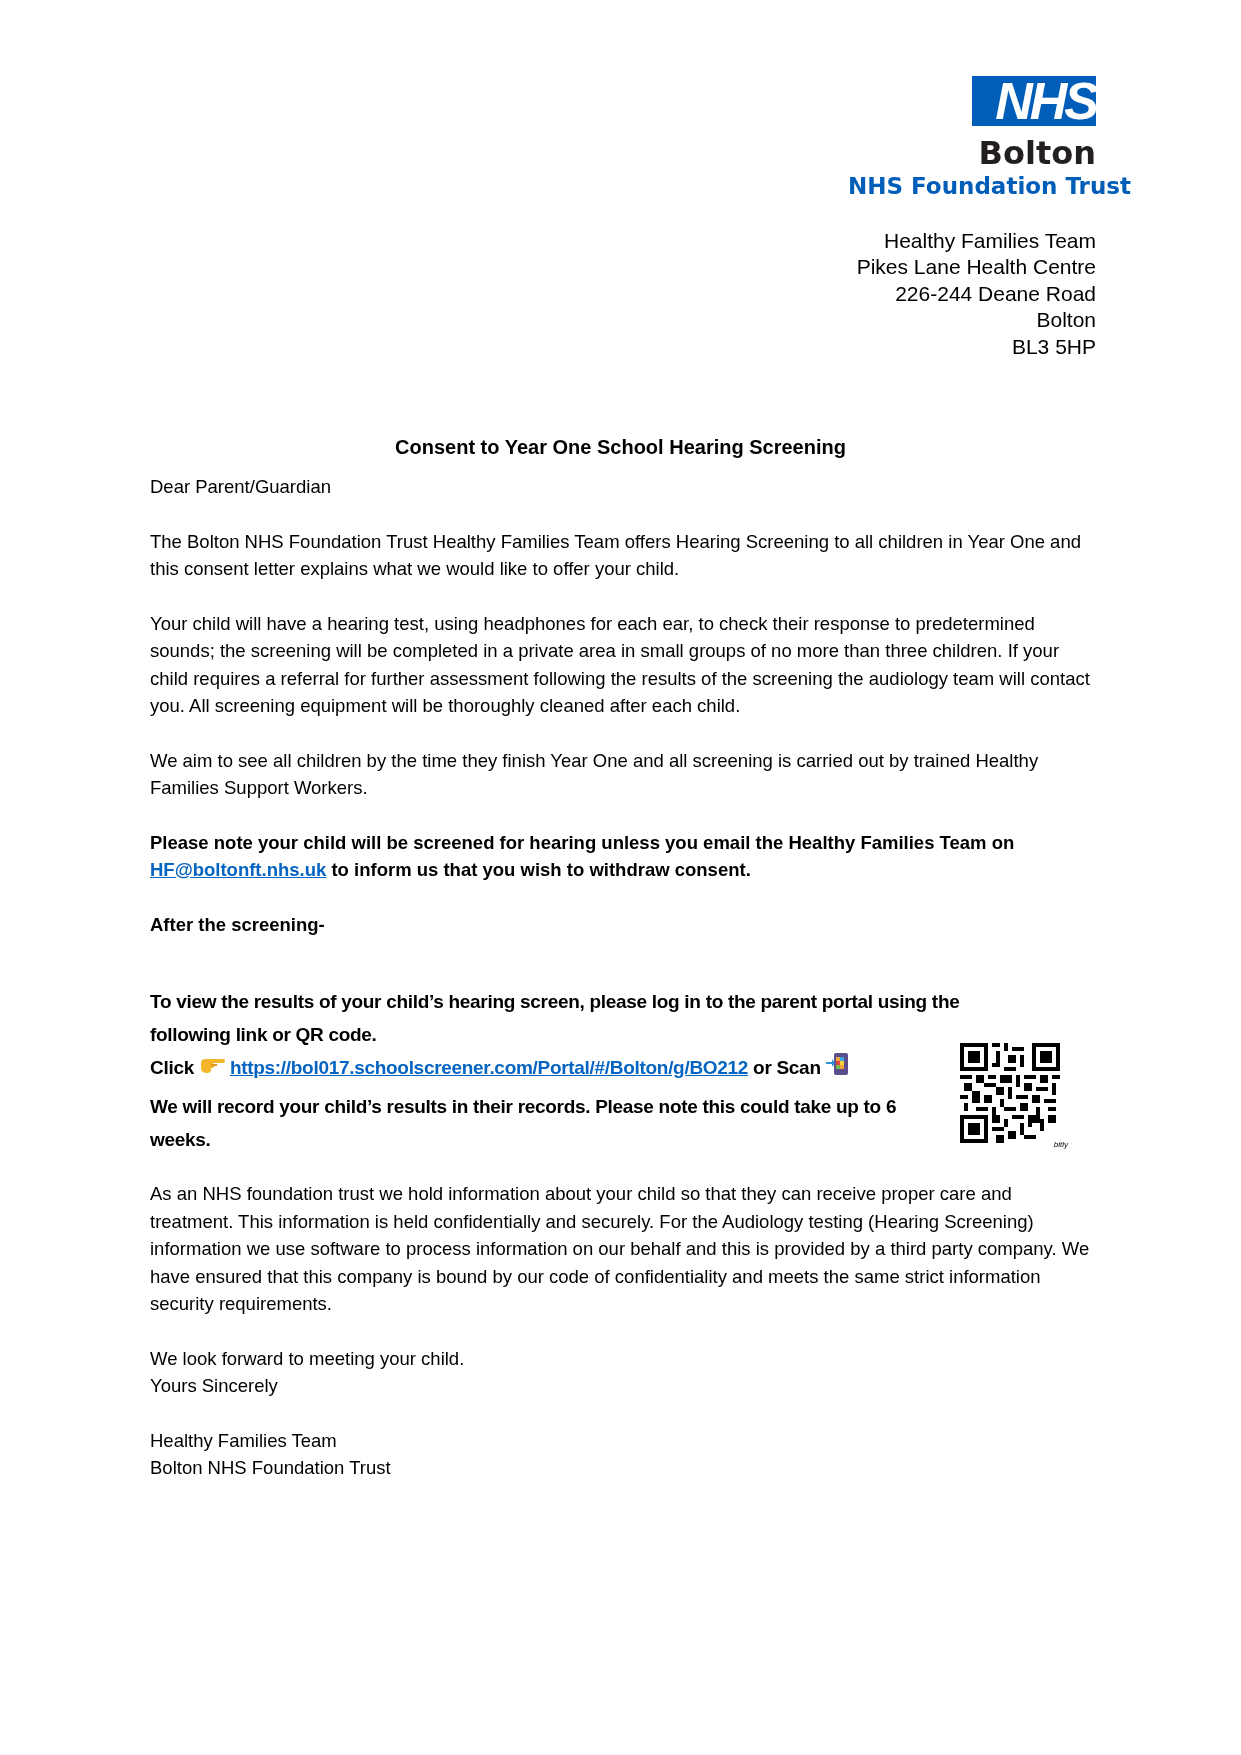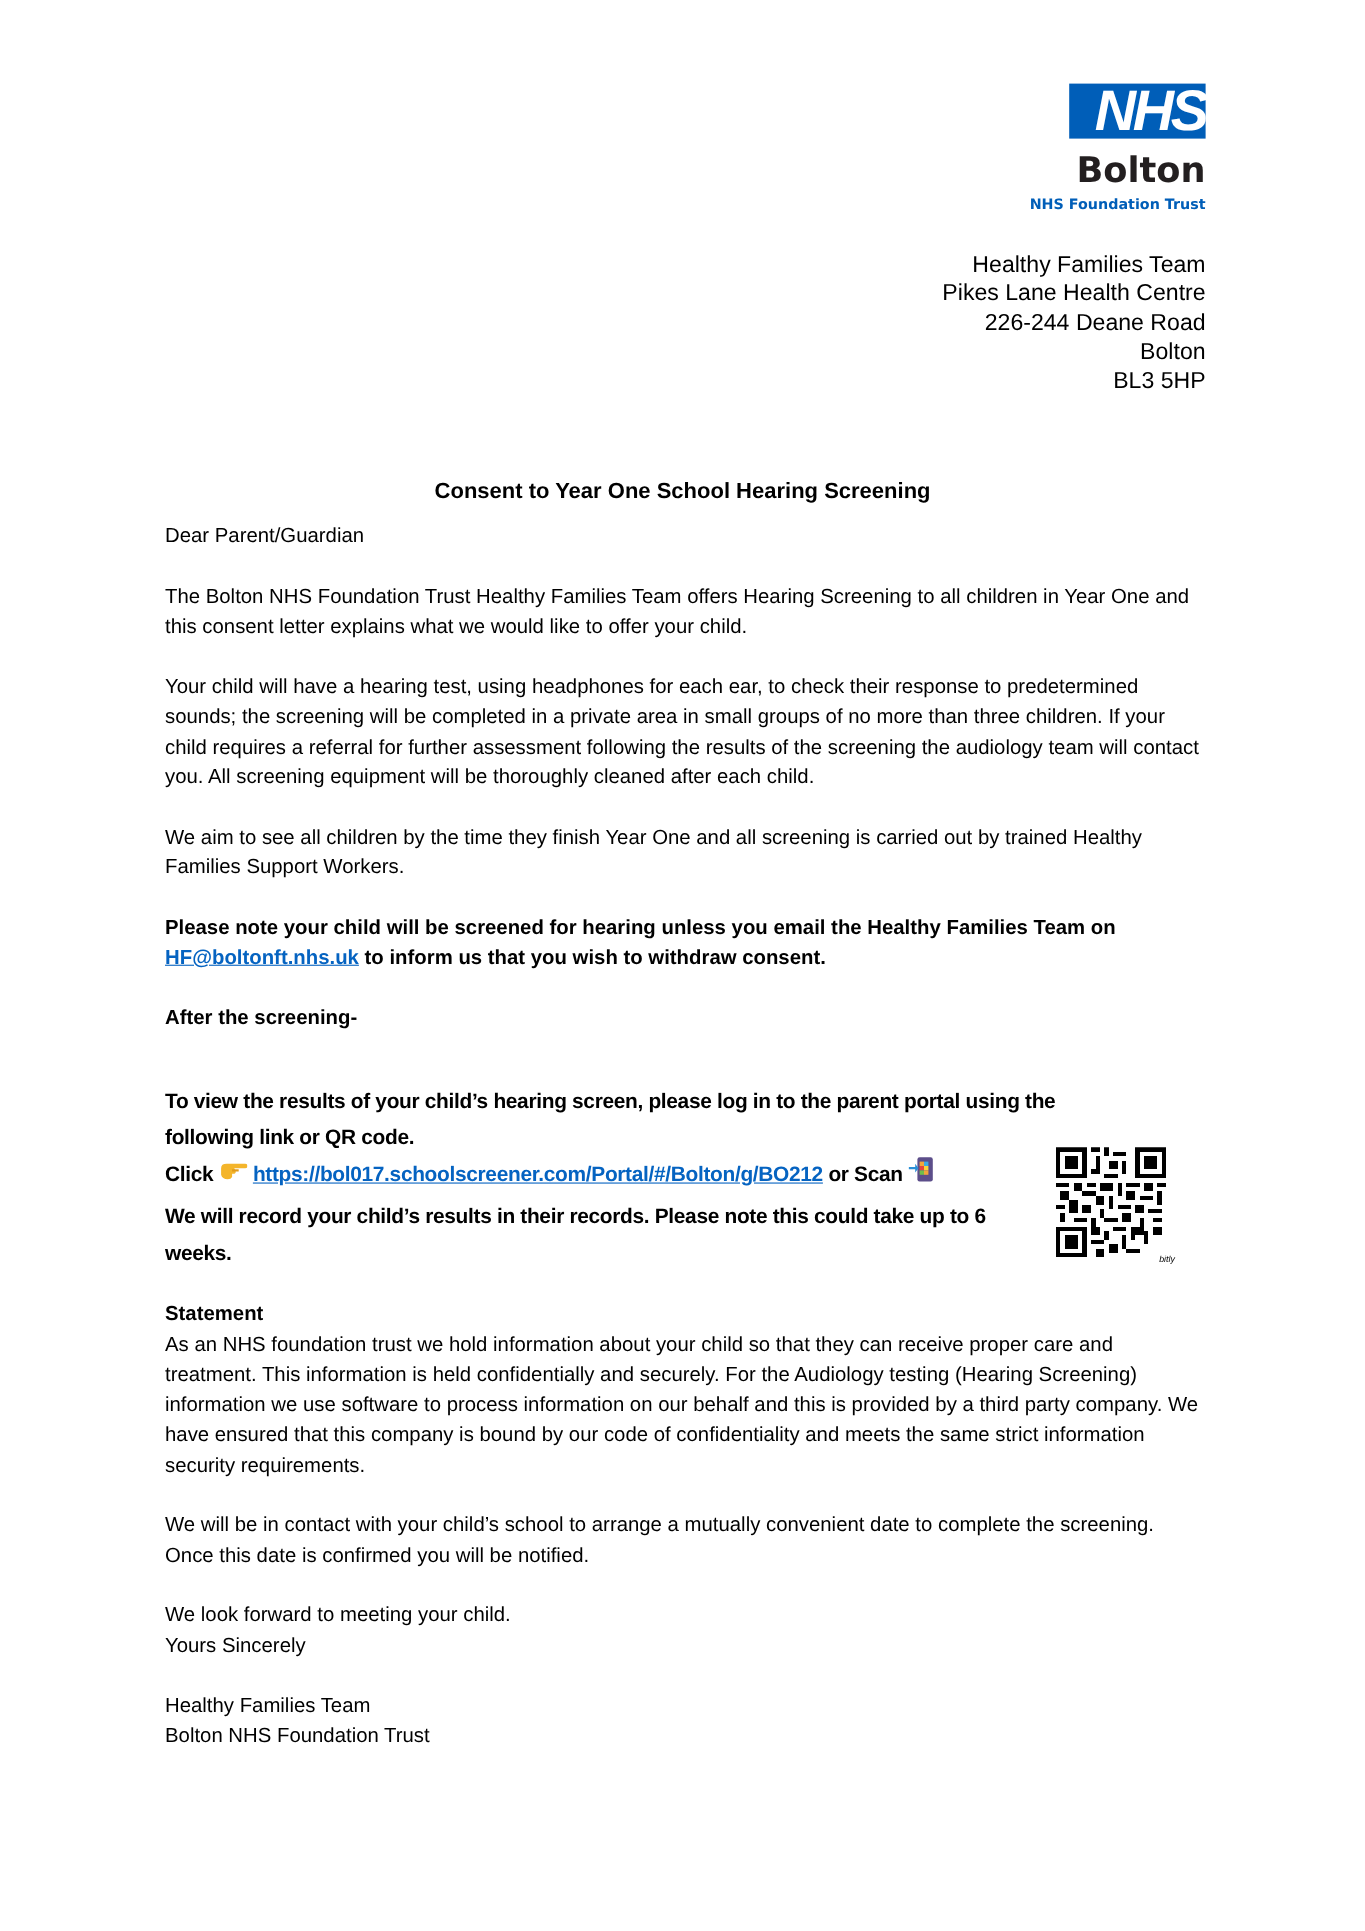--- a/index.html
+++ b/index.html
@@ -6,21 +6,21 @@
   body { width: 1241px; height: 1755px; position: relative; overflow: hidden;
          font-family: "Liberation Sans", sans-serif; color: #000; }
   .logo { position: absolute; left: 848px; top: 76px; width: 248px; text-align: right; }
   .nhs-box { display: inline-block; background: #005EB8; width: 124px; height: 50px;
              position: relative; }
   .nhs-box span { position: absolute; left: 0; right: 0; top: -3px; text-align: right;
                   color: #fff; font-weight: bold; font-style: italic; font-size: 52px;
                   letter-spacing: -3px; font-family: "Liberation Sans", sans-serif; line-height: 56px; }
   .logo-bolton { font-family: "DejaVu Sans", sans-serif; font-weight: bold; font-size: 32px;
                  color: #231f20; margin-top: 4px; line-height: 38px; }
-  .logo-trust { font-family: "DejaVu Sans", sans-serif; font-weight: bold; font-size: 13px;
+  .logo-trust { font-family: "DejaVu Sans", sans-serif; font-weight: bold; font-size: 23px;
                 color: #005EB8; line-height: 28px; white-space: nowrap; }
   .address { position: absolute; right: 145px; top: 228px; text-align: right;
              font-size: 21px; line-height: 26.4px; }
   .title { position: absolute; left: 0; right: 0; top: 436px; text-align: center;
            font-weight: bold; font-size: 20px; }
   .body { position: absolute; left: 150px; width: 945px; font-size: 18.5px; line-height: 27.5px; }
   .p { margin: 0; }
   .bold { font-weight: bold; }
   a.link { color: #0563C1; text-decoration: underline; text-align: center; }
   .calibri { font-family: "Liberation Sans", sans-serif; font-weight: bold; font-size: 19px;
@@ -147,20 +147,18 @@
         <rect x="12" y="22" width="2" height="2"></rect>
         <rect x="15" y="20" width="1" height="3"></rect>
         <rect x="9" y="23" width="2" height="2"></rect>
         <rect x="16" y="23" width="3" height="1"></rect>
     </g>
   </svg>
   <span style="position:absolute; right:-8px; bottom:-6px; font-size:8px; font-style:italic;margin-top:29px;">bitly</span>
 </div>
 
 <div class="body" style="top:1180px;">
-  <p class="p bold">Statement</p>
   <p class="p">As an NHS foundation trust we hold information about your child so that they can receive proper care and treatment. This information is held confidentially and securely. For the Audiology testing (Hearing Screening) information we use software to process information on our behalf and this is provided by a third party company. We have ensured that this company is bound by our code of confidentiality and meets the same strict information security requirements.</p>
-  <p class="p" style="margin-top:27px;">We will be in contact with your child’s school to arrange a mutually convenient date to complete the screening. Once this date is confirmed you will be notified.</p>
   <p class="p" style="margin-top:27px;">We look forward to meeting your child.</p>
   <p class="p">Yours Sincerely</p>
   <p class="p" style="margin-top:27px;">Healthy Families Team</p>
   <p class="p">Bolton NHS Foundation Trust</p>
 </div>
 
 </body></html>

